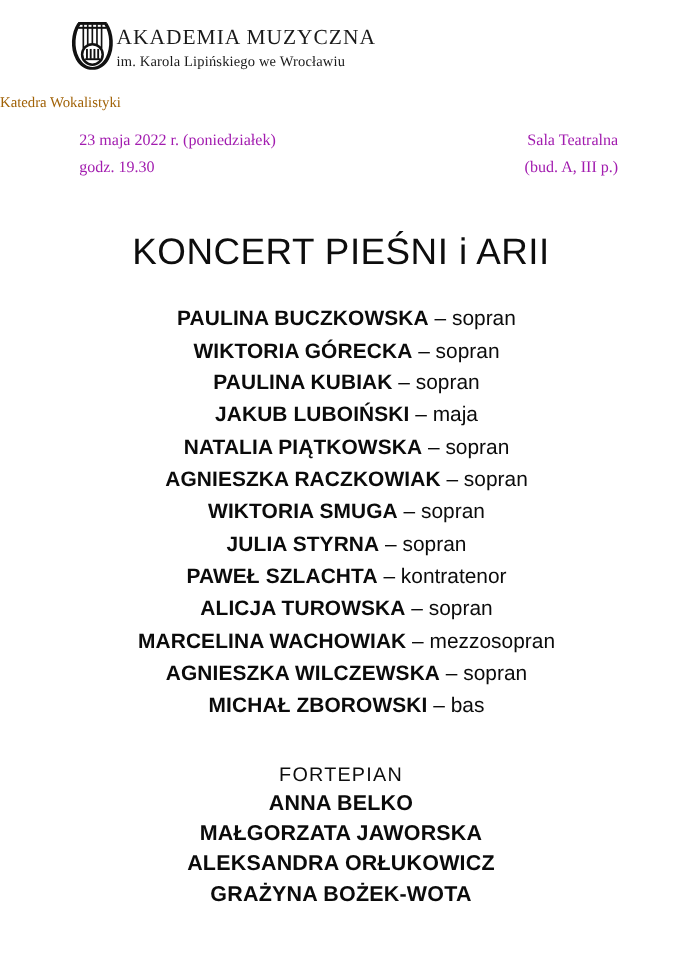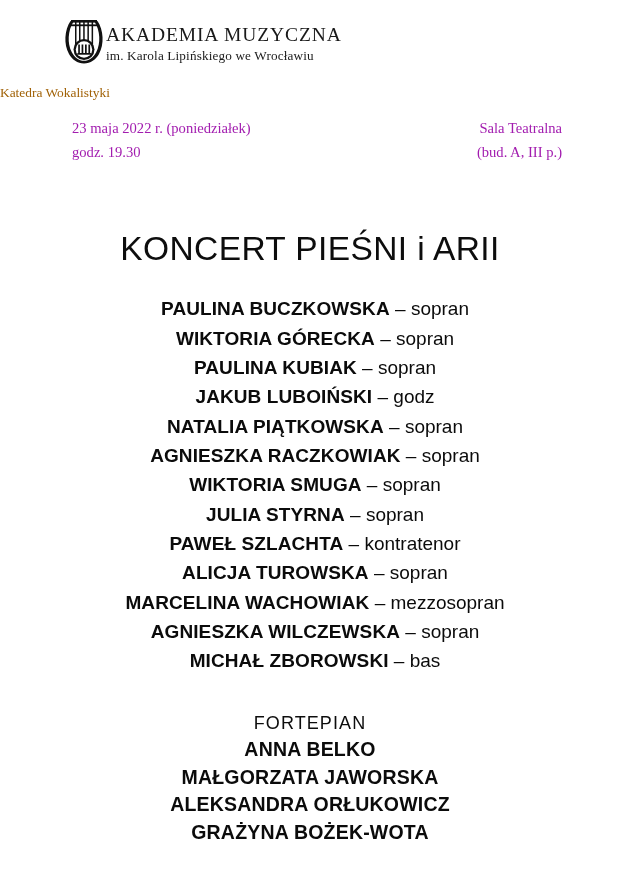--- a/index.html
+++ b/index.html
@@ -87,21 +87,21 @@
   .info-line { white-space: nowrap; }
 
   
   .main-title {
     text-align: center;
     font-family: "Liberation Sans", sans-serif;
     font-weight: 400;
     font-size: 33.5px;
     letter-spacing: 0.4px;
     color: #0d0d0d;
-    margin-top: 66px;
+    margin-top: 47px;
   }
 
   
   .performers {
     margin-top: 26px;
     text-align: center;
   }
   .performer-line {
     font-size: 19px;
     line-height: 1.545;
@@ -189,21 +189,21 @@
       <div class="info-line">(bud. A, III p.)</div>
     </div>
   </div>
 
   <h1 class="main-title">KONCERT PIEŚNI i ARII</h1>
 
   <div class="performers">
       <div class="performer-line"><span class="performer-name">PAULINA BUCZKOWSKA</span><span class="performer-sep"> – </span><span class="performer-voice">sopran</span></div>
       <div class="performer-line"><span class="performer-name">WIKTORIA GÓRECKA</span><span class="performer-sep"> – </span><span class="performer-voice">sopran</span></div>
       <div class="performer-line"><span class="performer-name">PAULINA KUBIAK</span><span class="performer-sep"> – </span><span class="performer-voice">sopran</span></div>
-      <div class="performer-line"><span class="performer-name">JAKUB LUBOIŃSKI</span><span class="performer-sep"> – </span><span class="performer-voice">godz</span></div>
+      <div class="performer-line"><span class="performer-name">JAKUB LUBOIŃSKI</span><span class="performer-sep"> – </span><span class="performer-voice">maja</span></div>
       <div class="performer-line"><span class="performer-name">NATALIA PIĄTKOWSKA</span><span class="performer-sep"> – </span><span class="performer-voice">sopran</span></div>
       <div class="performer-line"><span class="performer-name">AGNIESZKA RACZKOWIAK</span><span class="performer-sep"> – </span><span class="performer-voice">sopran</span></div>
       <div class="performer-line"><span class="performer-name">WIKTORIA SMUGA</span><span class="performer-sep"> – </span><span class="performer-voice">sopran</span></div>
       <div class="performer-line"><span class="performer-name">JULIA STYRNA</span><span class="performer-sep"> – </span><span class="performer-voice">sopran</span></div>
       <div class="performer-line"><span class="performer-name">PAWEŁ SZLACHTA</span><span class="performer-sep"> – </span><span class="performer-voice">kontratenor</span></div>
       <div class="performer-line"><span class="performer-name">ALICJA TUROWSKA</span><span class="performer-sep"> – </span><span class="performer-voice">sopran</span></div>
       <div class="performer-line"><span class="performer-name">MARCELINA WACHOWIAK</span><span class="performer-sep"> – </span><span class="performer-voice">mezzosopran</span></div>
       <div class="performer-line"><span class="performer-name">AGNIESZKA WILCZEWSKA</span><span class="performer-sep"> – </span><span class="performer-voice">sopran</span></div>
       <div class="performer-line"><span class="performer-name">MICHAŁ ZBOROWSKI</span><span class="performer-sep"> – </span><span class="performer-voice">bas</span></div>
     </div>

